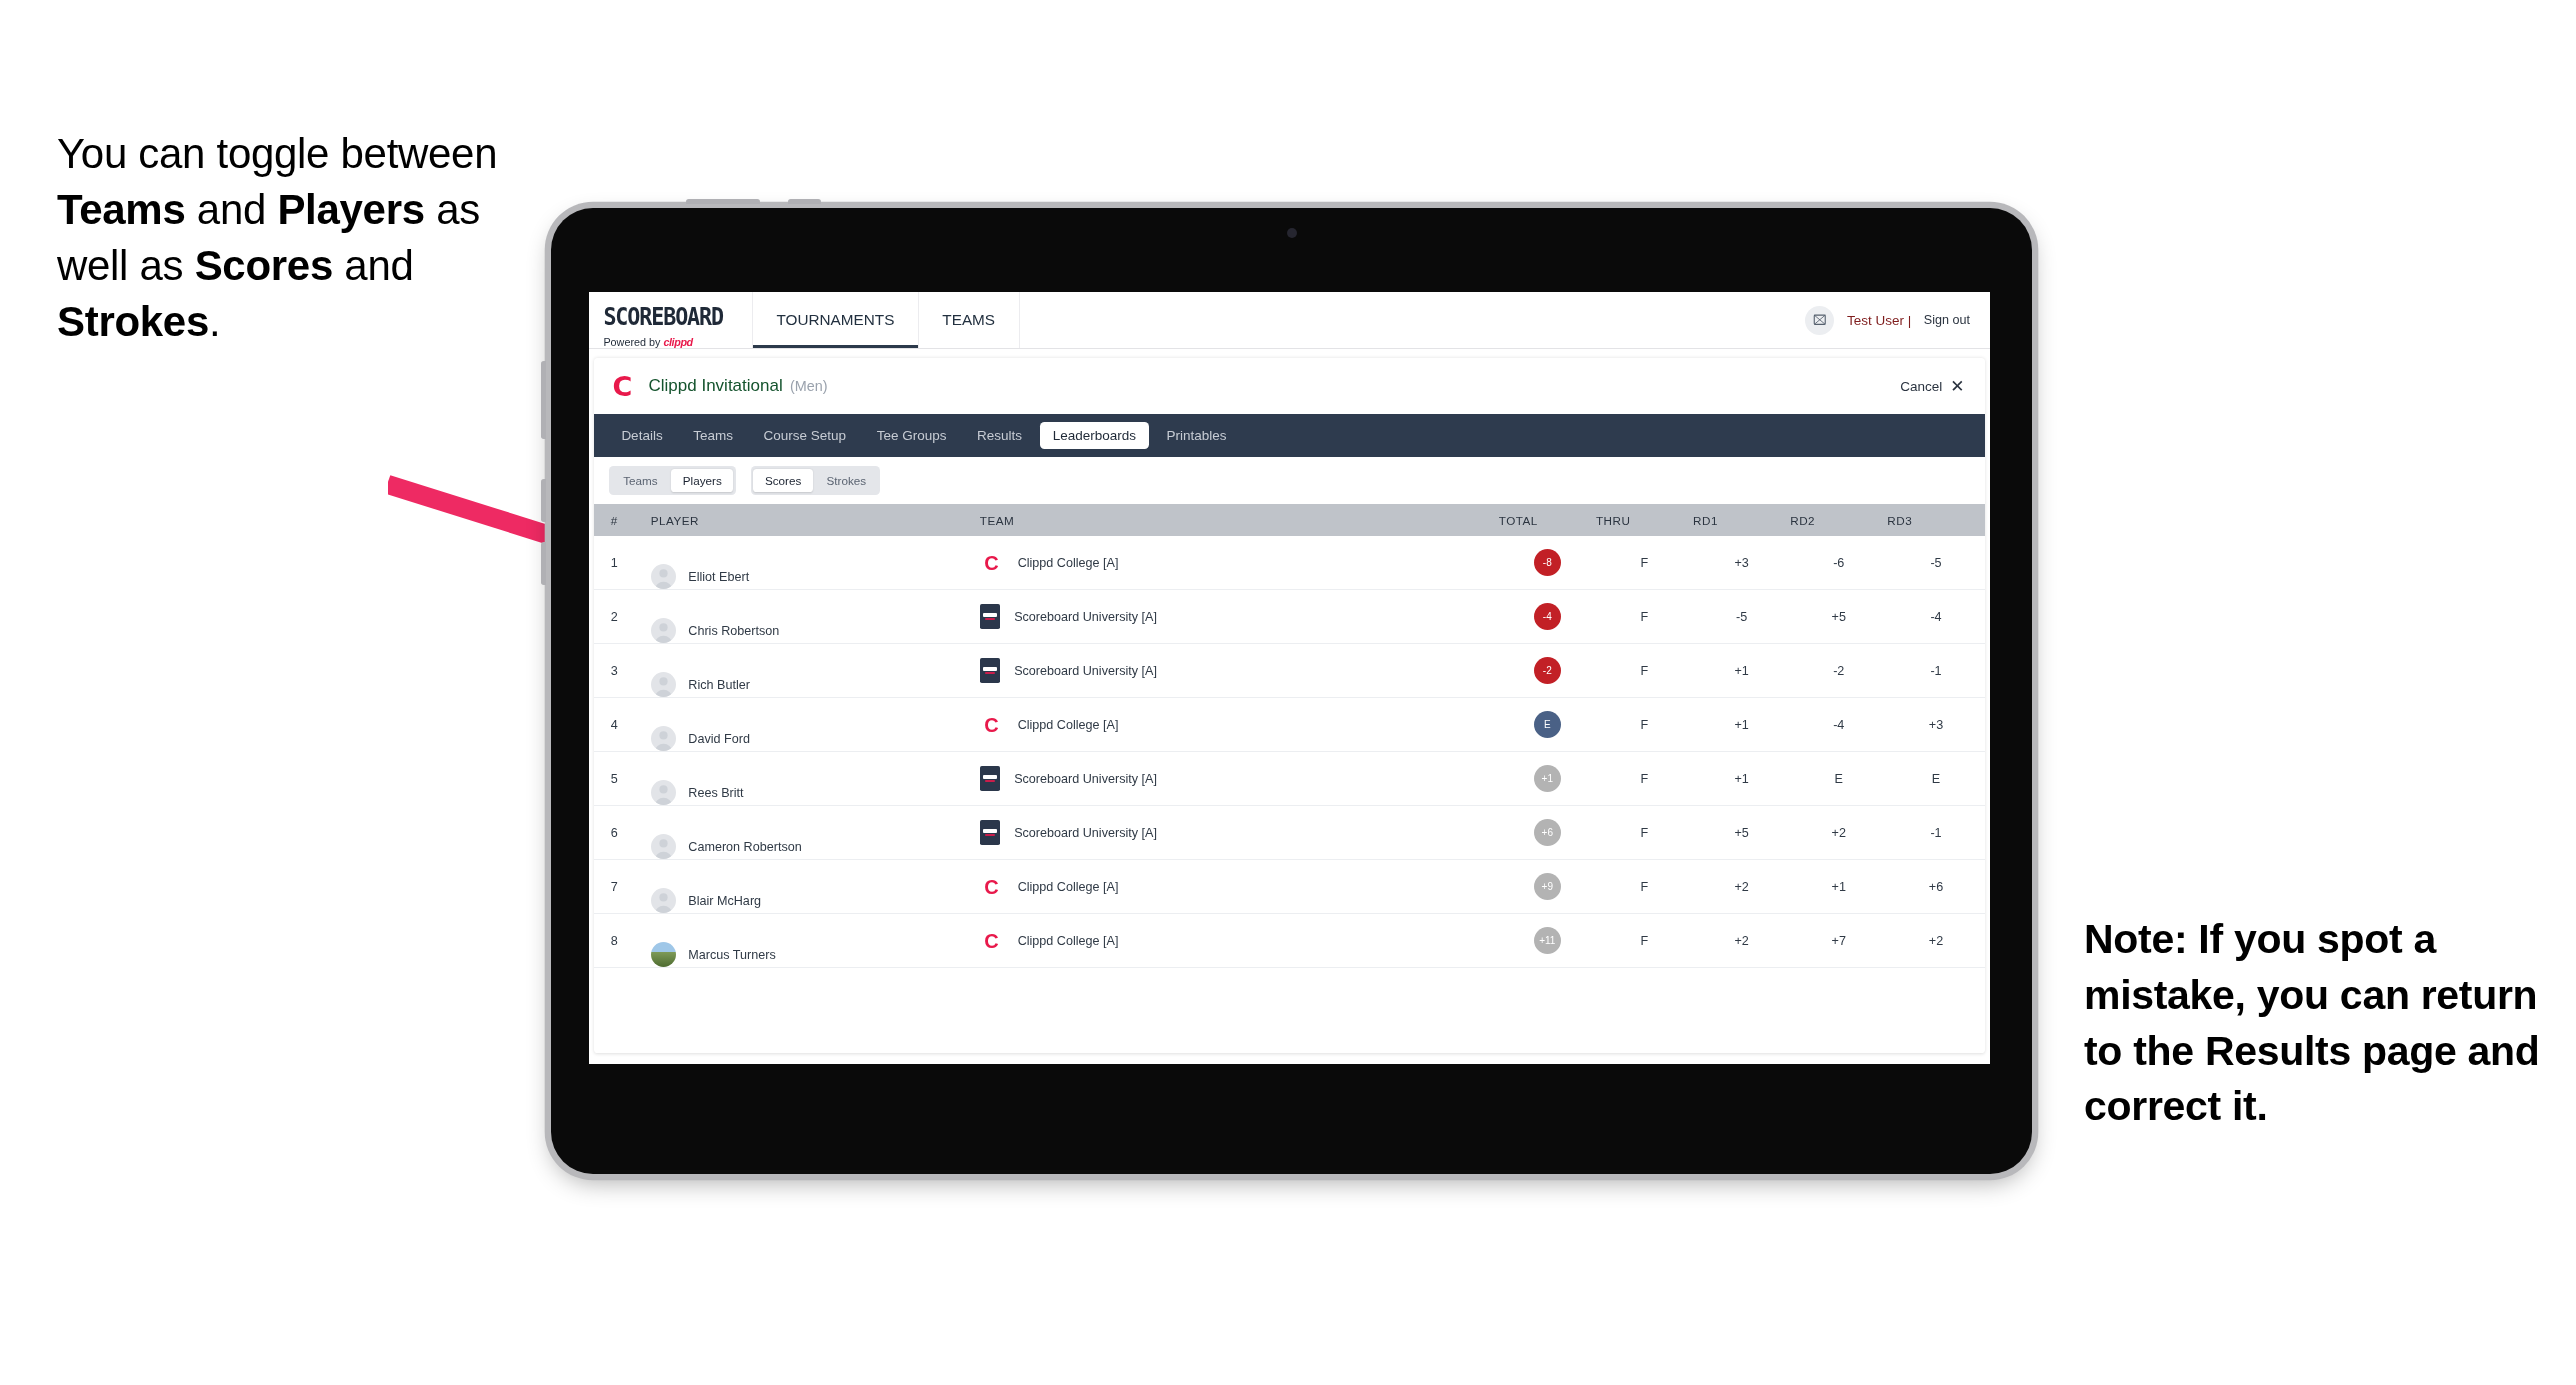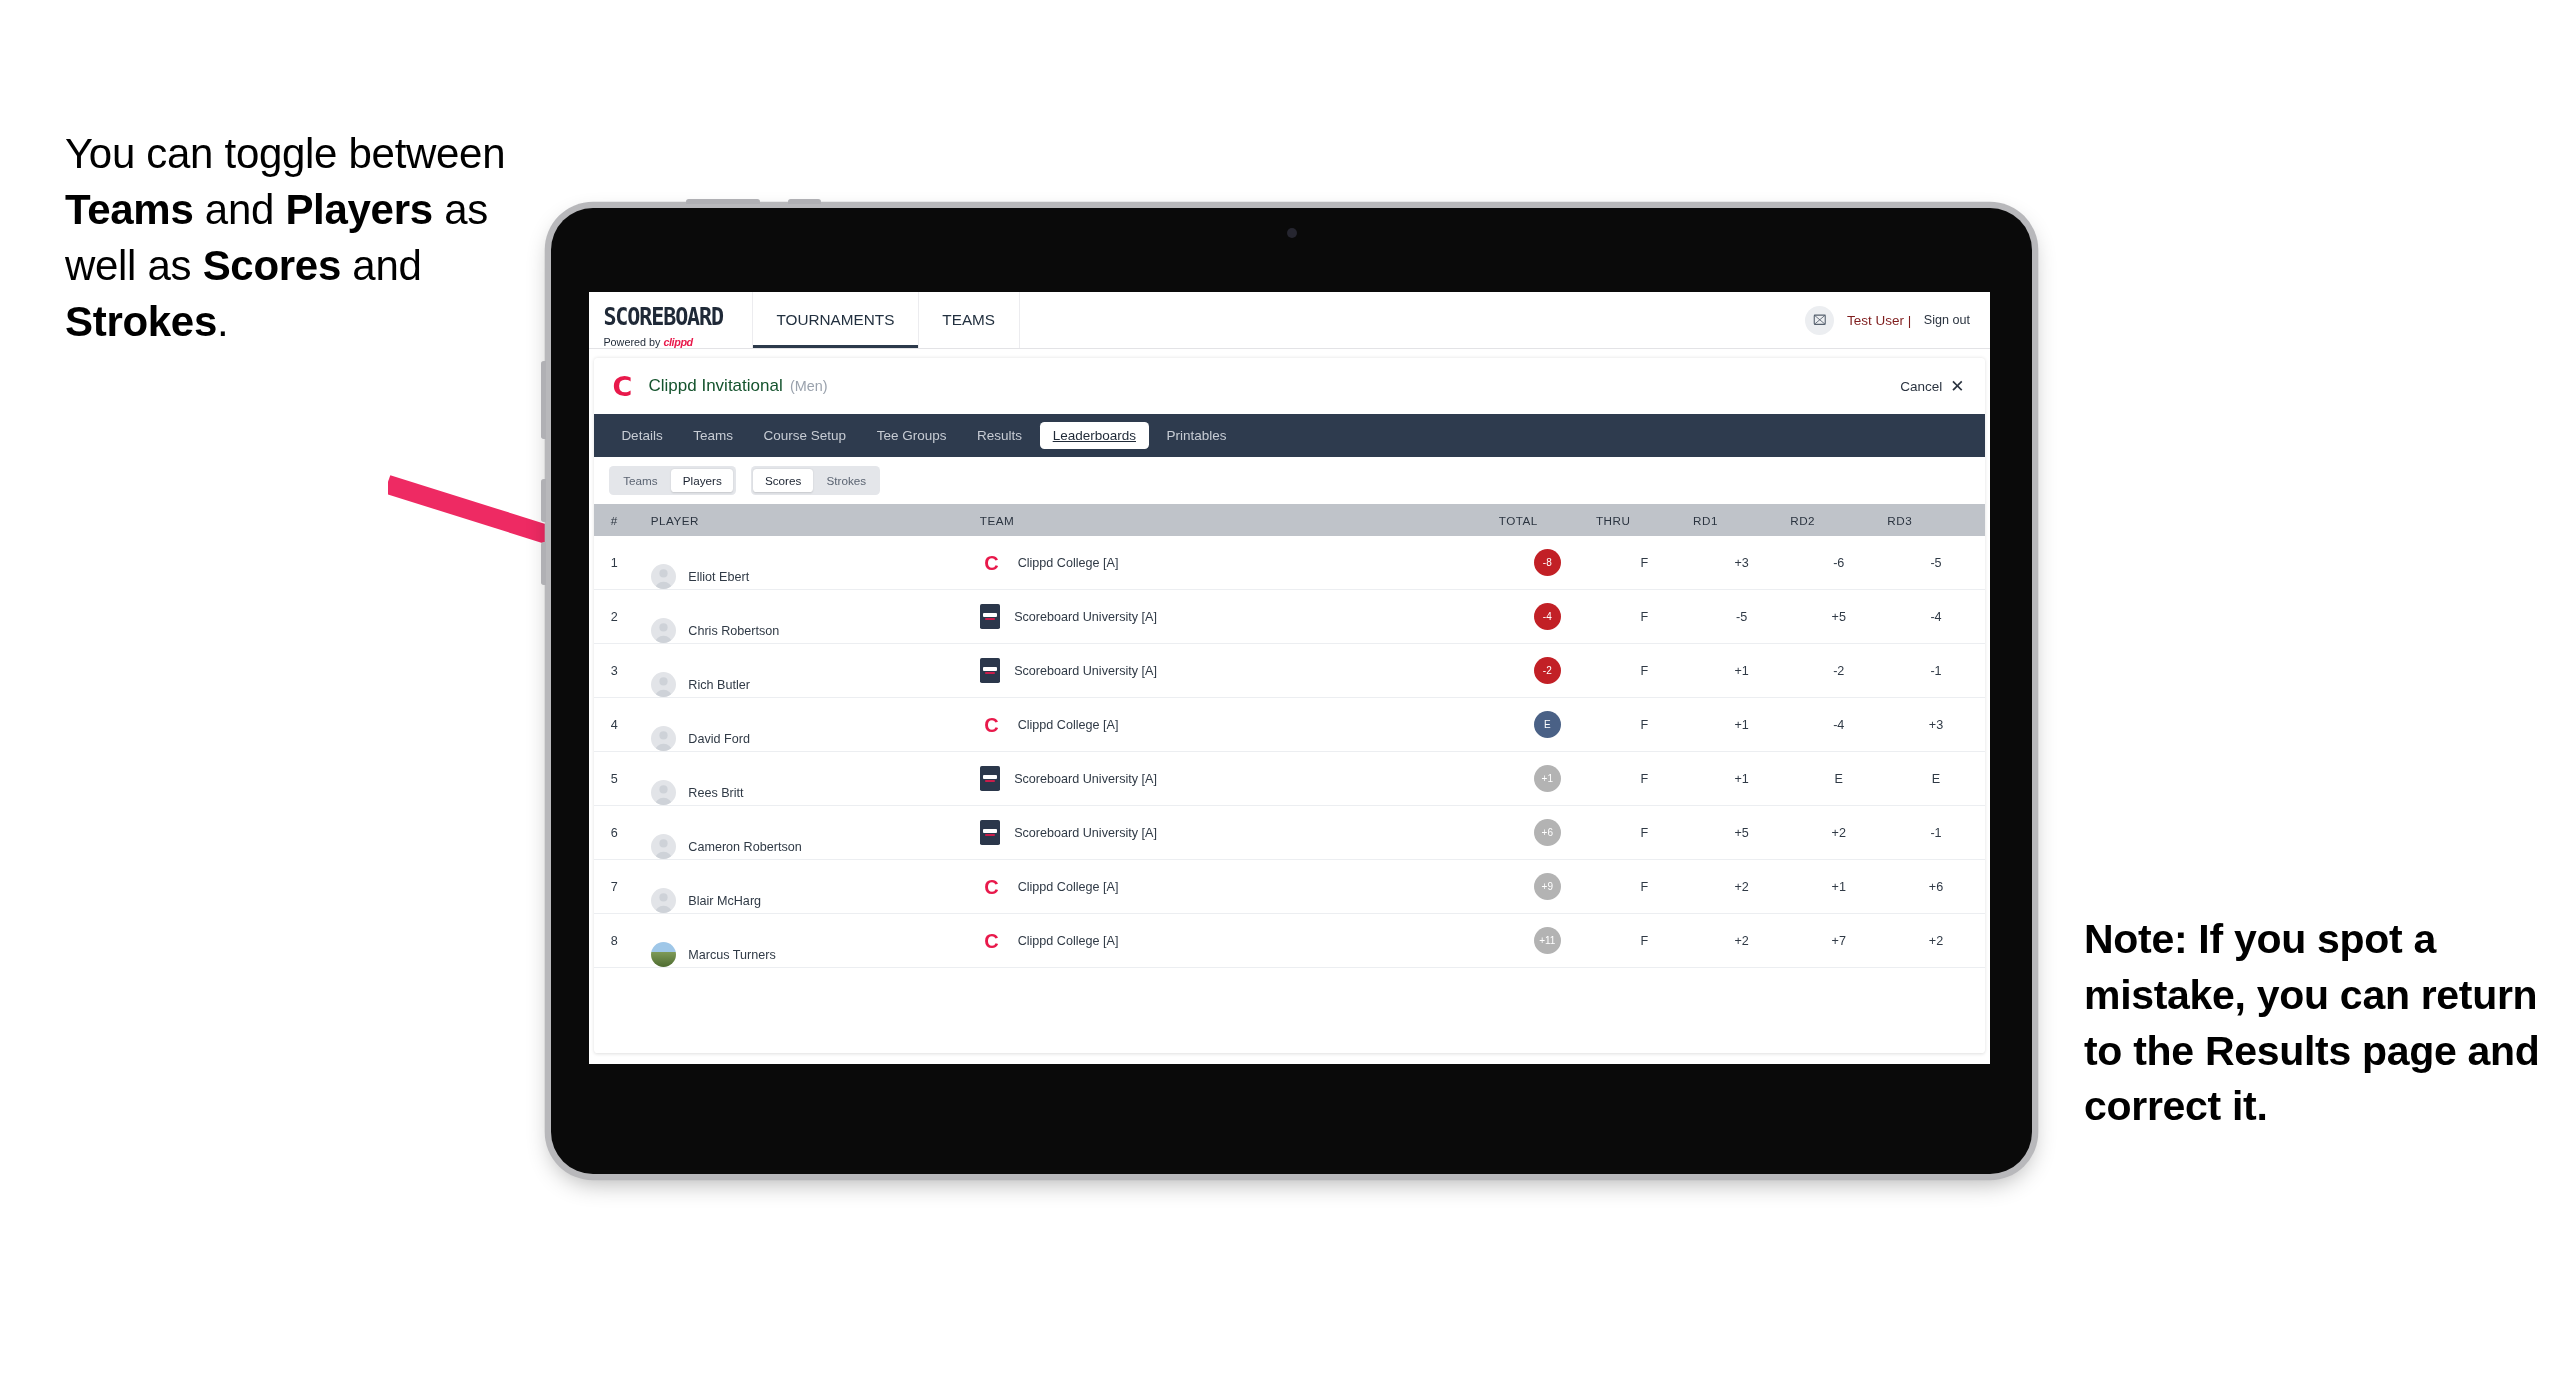--- a/index.html
+++ b/index.html
@@ -7,21 +7,21 @@
   body {
     background: #ffffff;
     font-family: "Liberation Sans", sans-serif;
     position: relative;
     overflow: hidden;
   }
 
   
   #left-annotation {
     position: absolute;
-    left: 65px;
+    left: 57px;
     top: 126px;
     width: 470px;
     font-size: 42px;
     line-height: 1.33;
     color: #000;
     letter-spacing: -0.3px;
   }
   #left-annotation b { font-weight: bold; }
 
   
@@ -224,21 +224,20 @@
     font-size: 13.5px;
     color: #c7ccd4;
     padding: 6.3px 12.6px;
     border-radius: 4.5px;
     cursor: pointer;
     white-space: nowrap;
   }
   .section-tab.active {
     background: #ffffff;
     color: #1f2937;
-    text-decoration: underline;
     font-weight: normal;
   }
 
   
   #toggles {
     height: 47px;
     display: flex;
     align-items: center;
     gap: 14.4px;
     padding: 0 14.4px;

